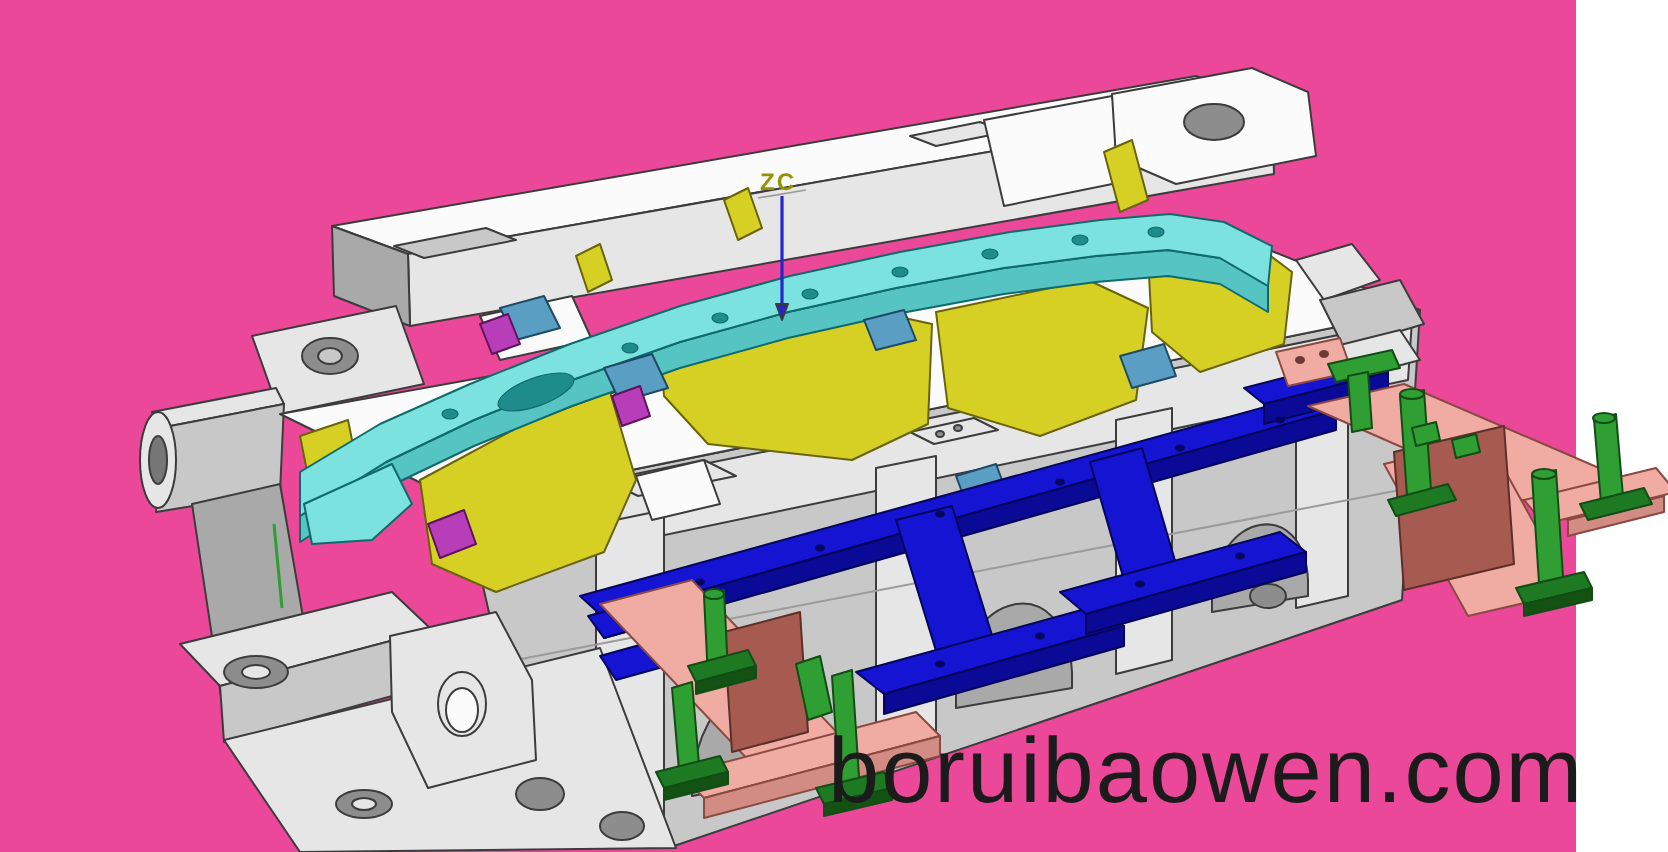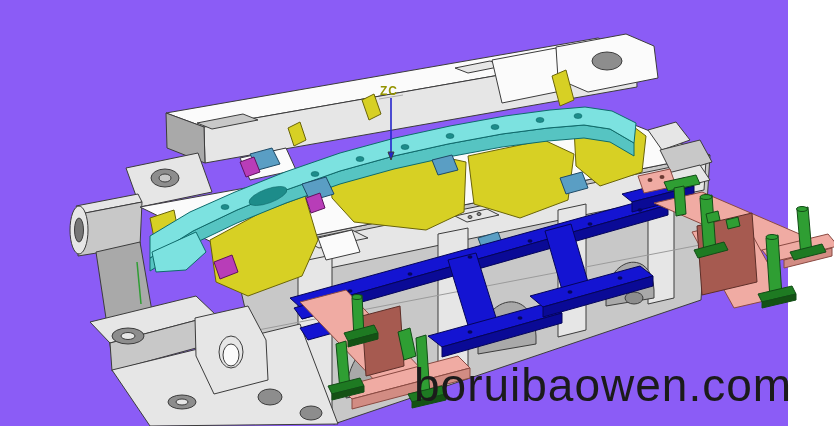--- a/index.html
+++ b/index.html
@@ -1,17 +1,17 @@
 <!DOCTYPE html>
 <html><head>
 <meta charset="utf-8">
 <style>
   html,body{margin:0;padding:0;background:#ffffff;width:834px;height:426px;overflow:hidden;
             font-family:"Liberation Sans", sans-serif;}
-  .scene{position:relative;width:788px;height:426px;background:#8b5cf6;}
+  .scene{position:relative;width:788px;height:426px;background:#ec4899;}
   svg{position:absolute;left:0;top:0;}
   polygon,path,ellipse{stroke:#3c3c3c;stroke-width:1;stroke-linejoin:round;}
   text{stroke:none;}
   .f-white{fill:#fbfbfb}.f-light{fill:#e6e6e6}.f-mid{fill:#c8c8c8}
   .f-dark{fill:#a9a9a9}.f-darker{fill:#8d8d8d}.f-hole{fill:#777777}
   .sy{stroke:#6a6408}
   .sc{stroke:#0f6b6b}
   .cyan-dark{fill:#56c4c2}
   .cyan-dot{fill:#1d8c8a;stroke:#0f6b6b;stroke-width:.6}
   .sb{stroke:#05055a}

